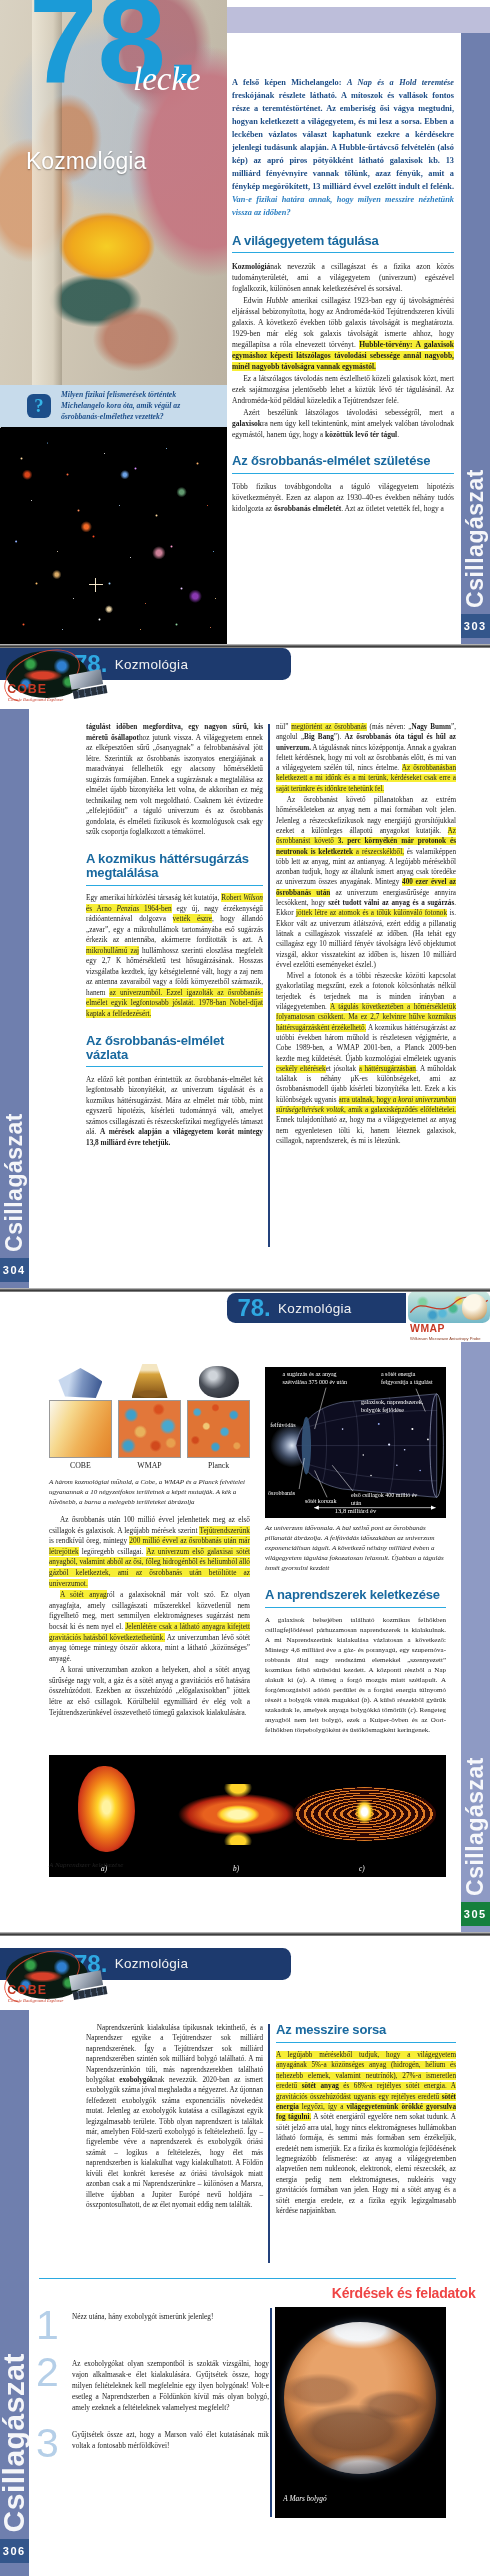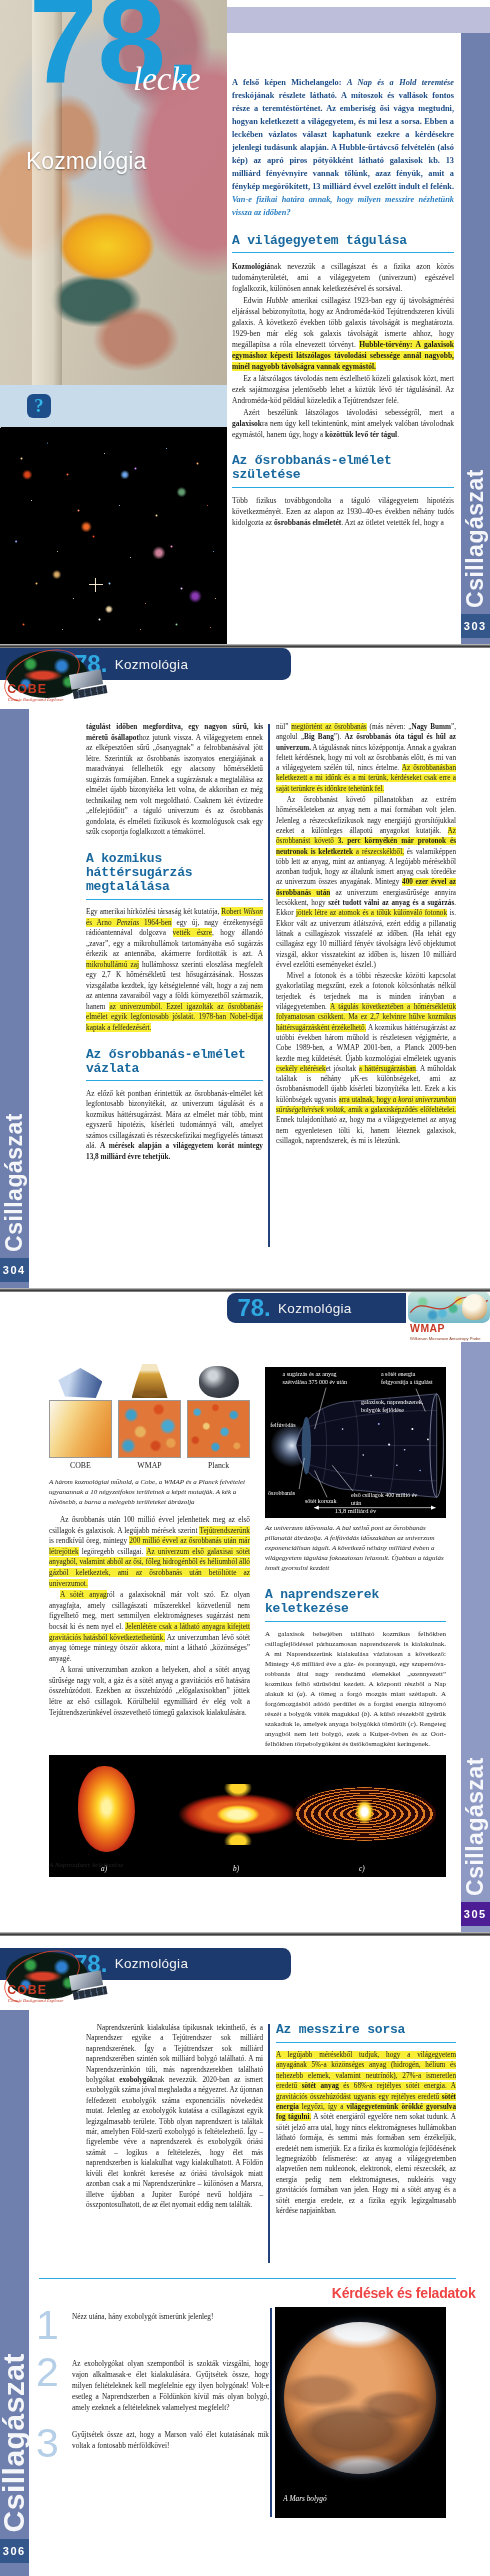--- a/index.html
+++ b/index.html
@@ -10,21 +10,21 @@
 
   
   .sidebar{position:absolute;width:28.5px;background:#6f7fae;z-index:5;}
   .edge-word{position:absolute;bottom:36px;left:50%;
        transform:translateX(-50%) rotate(180deg);writing-mode:vertical-rl;
        color:rgba(255,255,255,.93);font-family:"Liberation Sans",sans-serif;
        font-weight:bold;font-size:23px;letter-spacing:0.5px;white-space:nowrap;}
   .pagenum{position:absolute;bottom:6.2px;left:0;right:0;height:24px;background:#33568b;
        color:#fff;display:flex;align-items:center;justify-content:center;
        font-family:"Liberation Sans",sans-serif;font-weight:bold;font-size:11px;letter-spacing:1.6px;}
-  .h2{font-family:Liberation Mono, monospace;font-weight:600;color:#19699f;
+  .h2{font-family:Liberation Sans, sans-serif;font-weight:600;color:#19699f;
        font-size:13px;letter-spacing:-0.2px;line-height:1.08;
        border-bottom:1px solid #2aa9e0;padding-bottom:4.7px;margin:14.5px 0 7.3px;}
   .para{text-align:justify;margin:0 0 1px 0;}
   .ind{text-indent:1.5em;}
   .rh{background:#f7ee35;}
   .rb{font-weight:bold;}
   .ri{font-style:italic;}
   .ra{color:#2b7fc2;font-style:italic;}
   .caption{font-style:italic;font-size:7px;line-height:9.9px;color:#222;text-align:left;}
   .vdiv{position:absolute;width:1.6px;background:#24427c;}
@@ -214,20 +214,21 @@
       <h2 class="h2">A világegyetem tágulása</h2>
       <p class="para"><span class="rb">Kozmológiá</span><span>nak nevezzük a csillagászat és a fizika azon közös tudományterületét, ami a világegyetem (univerzum) egészével foglalkozik, különösen annak keletkezésével és sorsával.</span></p>
       <p class="para ind"><span>Edwin </span><span class="ri">Hubble</span><span> amerikai csillagász 1923-ban egy új távolságmérési eljárással bebizonyította, hogy az Androméda-köd Tejútrendszeren kívüli galaxis. A következő években több galaxis távolságát is meghatározta. 1929-ben már elég sok galaxis távolságát ismerte ahhoz, hogy megállapítsa a róla elnevezett törvényt. </span><span class="rh rb">Hubble-törvény: A galaxisok egymáshoz képesti látszólagos távolodási sebessége annál nagyobb, minél nagyobb távolságra vannak egymástól.</span></p>
       <p class="para ind"><span>Ez a látszólagos távolodás nem észlelhető közeli galaxisok közt, mert ezek sajátmozgása jelentősebb lehet a köztük lévő tér tágulásánál. Az Androméda-köd például közeledik a Tejútrendszer felé.</span></p>
       <p class="para ind"><span>Azért beszélünk látszólagos távolodási sebességről, mert a </span><span class="rb">galaxisok</span><span>ra nem úgy kell tekintenünk, mint amelyek valóban távolodnak egymástól, hanem úgy, hogy a </span><span class="rb">közöttük levő tér tágul</span><span>.</span></p>
       <h2 class="h2">Az ősrobbanás-elmélet születése</h2>
       <p class="para"><span>Több fizikus továbbgondolta a táguló világegyetem hipotézis következményét. Ezen az alapon az 1930–40-es években néhány tudós kidolgozta az </span><span class="rb">ősrobbanás elméletét</span><span>. Azt az ötletet vetették fel, hogy a</span></p>
     </div>
     <div class="qbox">
       <div class="qicon">?</div>
+      <div class="qtexts">Milyen fizikai felismerések történtek Michelangelo kora óta, amik végül az ősrobbanás-elmélethez vezettek?</div>
     </div>
     <div class="deepfield">
       <div class="dfstar"></div>
     </div>
     <div class="sidebar" style="left:461px;top:33px;height:611px;">
       <div class="edge-word">Csillagászat</div>
       <div class="pagenum">303</div>
     </div>
   </section>
 
@@ -275,21 +276,21 @@
         <svg width="82" height="32" viewBox="0 0 158 62">
           <path d="M4,42 C28,8 56,54 88,24 S136,34 154,18" stroke="#c23a28" stroke-width="2.5" fill="none"></path>
         </svg>
       </div>
       <div class="wmapSat"></div>
       <div class="wmapName">WMAP</div>
       <div class="wmapTag">Wilkinson Microwave Anisotropy Probe</div>
     </div>
     <div class="sidebar" style="left:461px;top:54px;height:590px;background:#8e9ac4;">
       <div class="edge-word">Csillagászat</div>
-      <div class="pagenum" style="background:#4c1d95;">305</div>
+      <div class="pagenum" style="background:#15803d;">305</div>
     </div>
 
     <div class="colL305">
       <div class="satsRow">
         <div class="satCol">
           <div class="satThumb">
               <div class="thumbCobe"></div>
             </div>
           <div class="cmbMap map-cobe"></div>
           <div class="satLabel">COBE</div>

